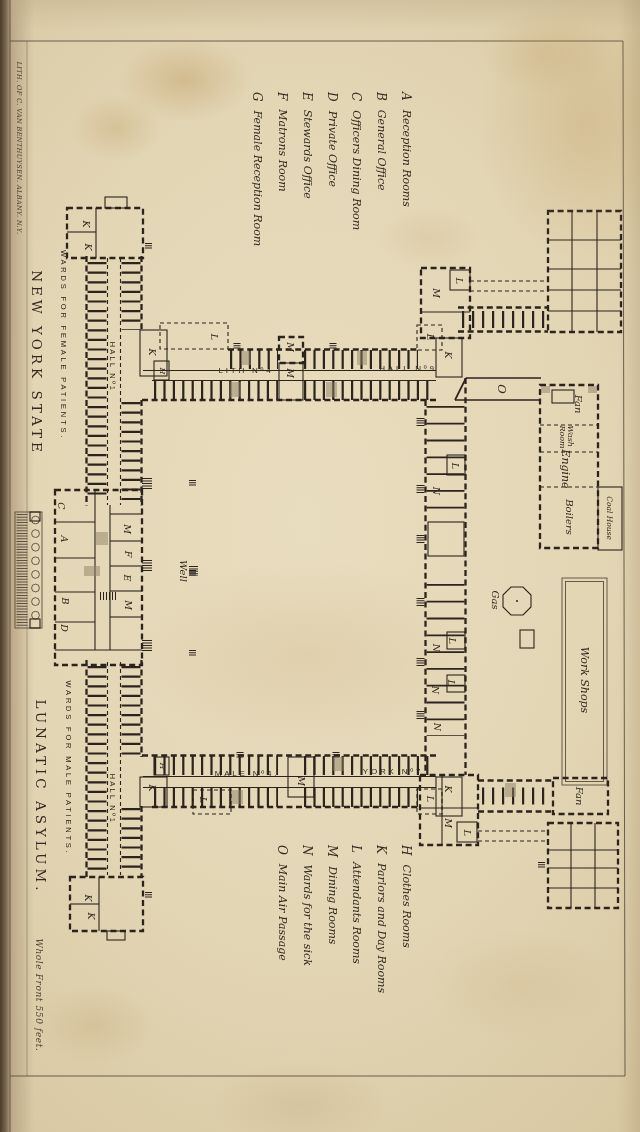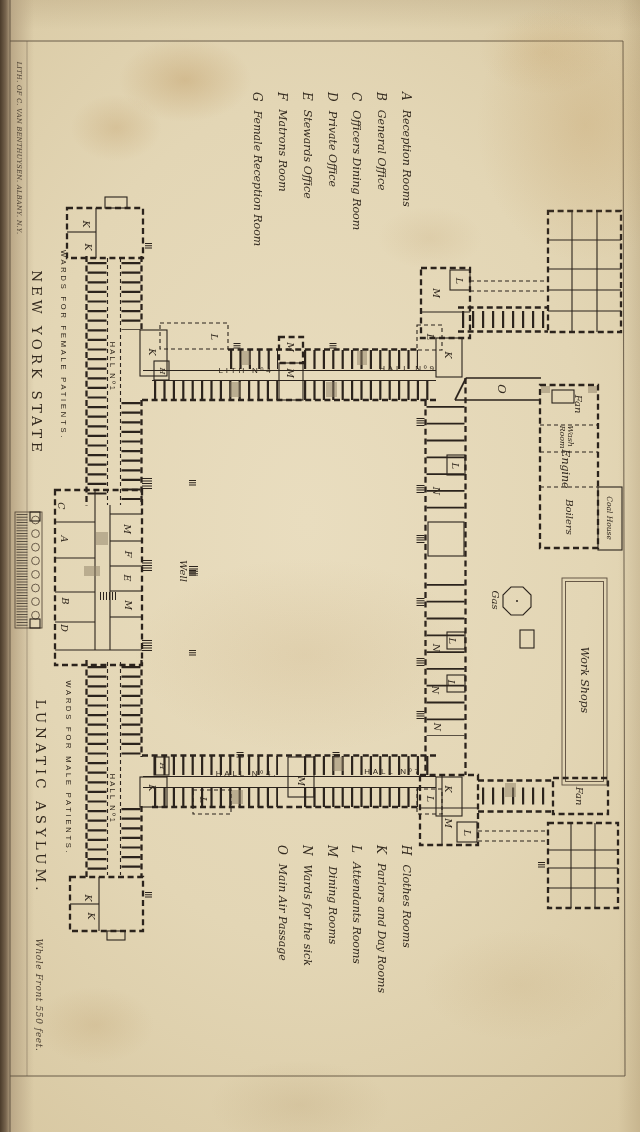--- a/index.html
+++ b/index.html
@@ -330,23 +330,23 @@
       <span class="plab" style="left: 127px; top: 578px;">E</span>
       <span class="plab" style="left: 128px; top: 605px;">M</span>
       <span class="plab bname" style="left: 183px; top: 571px;">Well</span>
       <span class="plab wards" style="left: 68px; top: 768px;">WARDS FOR MALE PATIENTS.</span>
       <span class="plab hallv" style="left: 112px; top: 799px;">HALL Nº1</span>
       <span class="plab" style="left: 88px; top: 898px;">K</span>
       <span class="plab" style="left: 91px; top: 916px;">K</span>
       <span class="plab sm" style="left: 162px; top: 766px;">H</span>
       <span class="plab" style="left: 152px; top: 788px;">K</span>
       <span class="plab" style="left: 203px; top: 800px;">L</span>
-      <span class="plab hall" style="left: 247px; top: 773px;">HALL Nº4.</span>
+      <span class="plab hall" style="left: 247px; top: 773px;">MALE Nº4.</span>
       <span class="plab" style="left: 301px; top: 781px;">M</span>
-      <span class="plab hall" style="left: 393px; top: 771px;">HALL Nº7</span>
+      <span class="plab hall" style="left: 393px; top: 771px;">YORK Nº7</span>
       <span class="plab" style="left: 430px; top: 799px;">L</span>
       <span class="plab" style="left: 448px; top: 789px;">K</span>
       <span class="plab" style="left: 448px; top: 823px;">M</span>
       <span class="plab" style="left: 467px; top: 833px;">L</span>
       <span class="plab" style="left: 436px; top: 648px;">N</span>
       <span class="plab" style="left: 452px; top: 641px;">L</span>
       <span class="plab" style="left: 435px; top: 690px;">N</span>
       <span class="plab" style="left: 451px; top: 683px;">L</span>
       <span class="plab" style="left: 437px; top: 727px;">N</span>
       <span class="plab bname" style="left: 578px; top: 404px;">Fan</span>

